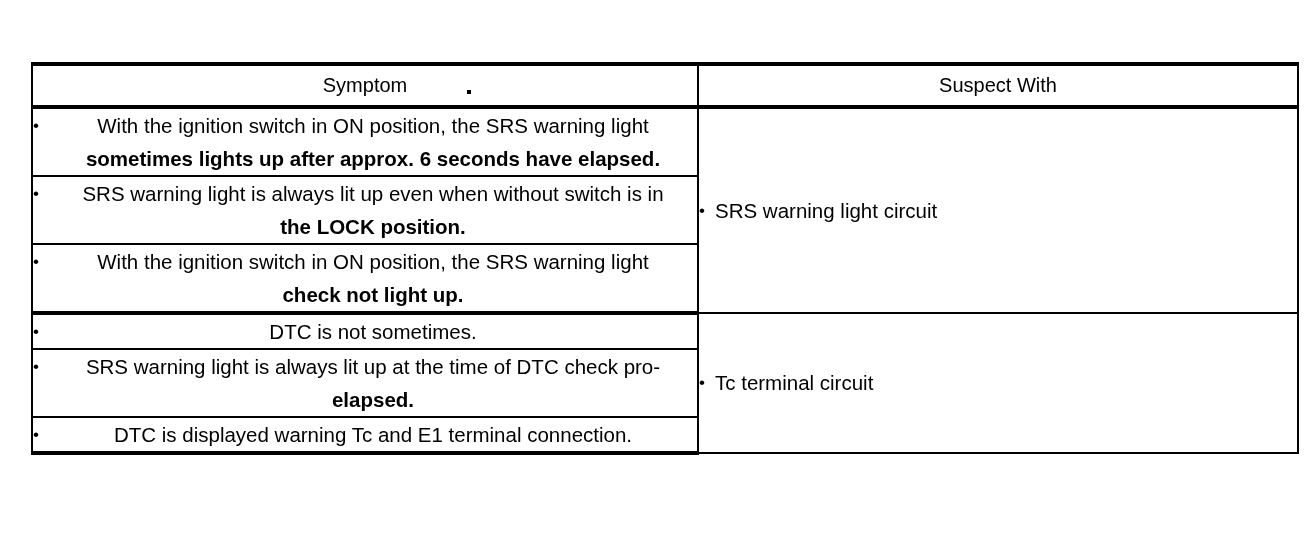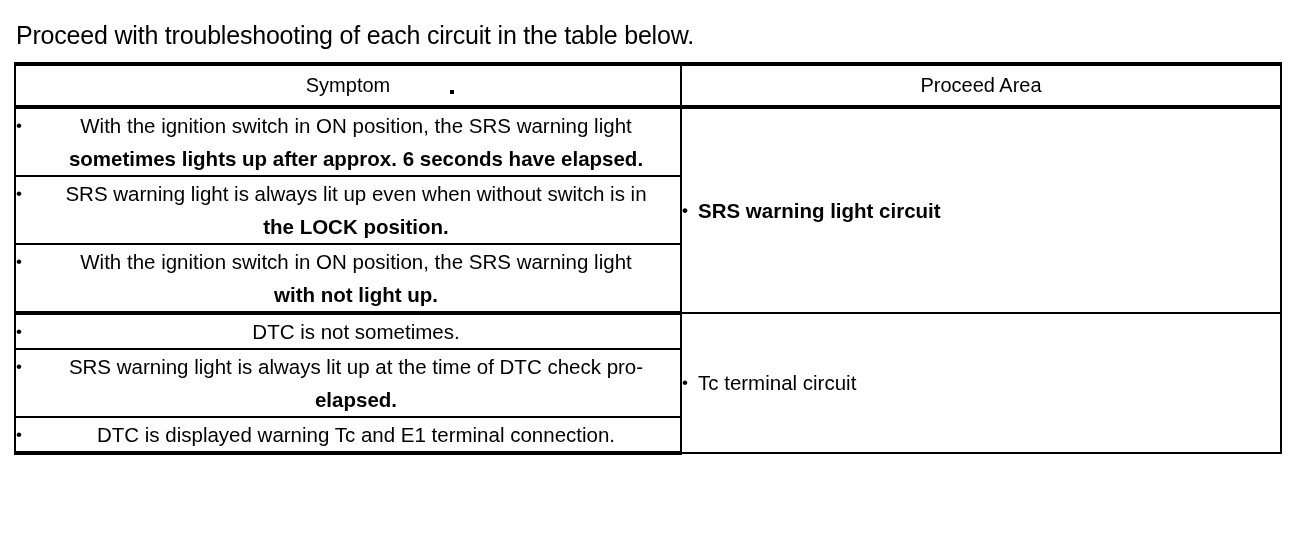--- a/index.html
+++ b/index.html
@@ -42,20 +42,21 @@
     left: 14px;
     top: 62px;
     width: 1266px;
   }
 
   table.tt {
     border-collapse: collapse;
     table-layout: fixed;
     width: 1266px;
     background: #fff;
+    margin-left: 17px;
   }
 
   table.tt col.c-sym { width: 666px; }
   table.tt col.c-sus { width: 600px; }
 
   table.tt td, table.tt th {
     border: 2px solid #000;
     vertical-align: middle;
     padding: 0;
     background: #fff;
@@ -100,21 +101,21 @@
 
   
   td.sus {
     padding: 0 10px 0 10px;
     font-size: 20.5px;
     line-height: 28px;
     text-align: left;
     vertical-align: middle;
     border-bottom-width: 4px;
   }
-  td.sus.first { border-top-width: 4px; font-weight: bold; }
+  td.sus.first { border-top-width: 4px; }
 
   
   .bul {
     display: block;
     position: relative;
     padding-left: 16px;
     text-indent: 0;
   }
   .bul::before {
     content: "\2022";
@@ -126,40 +127,39 @@
   .bul .ln { display: block; }
   .bul .ln2 { display: block; font-weight: bold; }
 
   .nowrap { white-space: nowrap; }
 </style>
 </head>
 <body>
 
 <div id="page">
 
-  <div id="intro">Proceed with troubleshooting of each circuit in the table below.</div>
 
   <div id="tbl-wrap">
     <table class="tt">
       <colgroup>
         <col class="c-sym">
         <col class="c-sus">
       </colgroup>
 
       <thead>
         <tr class="hdr">
           <th>
             <span class="hdr-inner">
               <span>Symptom</span>
               <span class="hdr-dot"></span>
             </span>
           </th>
           <th>
             <span class="hdr-inner">
-              <span>Proceed Area</span>
+              <span>Suspect With</span>
             </span>
           </th>
         </tr>
       </thead>
 
       <tbody>
 
         <tr>
           <td class="sym two">
             <span class="bul">
@@ -180,21 +180,21 @@
               <span class="ln">SRS warning light is always lit up even when without switch is in</span>
               <span class="ln2">the LOCK position.</span>
             </span>
           </td>
         </tr>
 
         <tr class="grp-end">
           <td class="sym two">
             <span class="bul">
               <span class="ln">With the ignition switch in ON position, the SRS warning light</span>
-              <span class="ln2">with not light up.</span>
+              <span class="ln2">check not light up.</span>
             </span>
           </td>
         </tr>
 
         <tr>
           <td class="sym one">
             <span class="bul">
               <span class="ln">DTC is not sometimes.</span>
             </span>
           </td>

